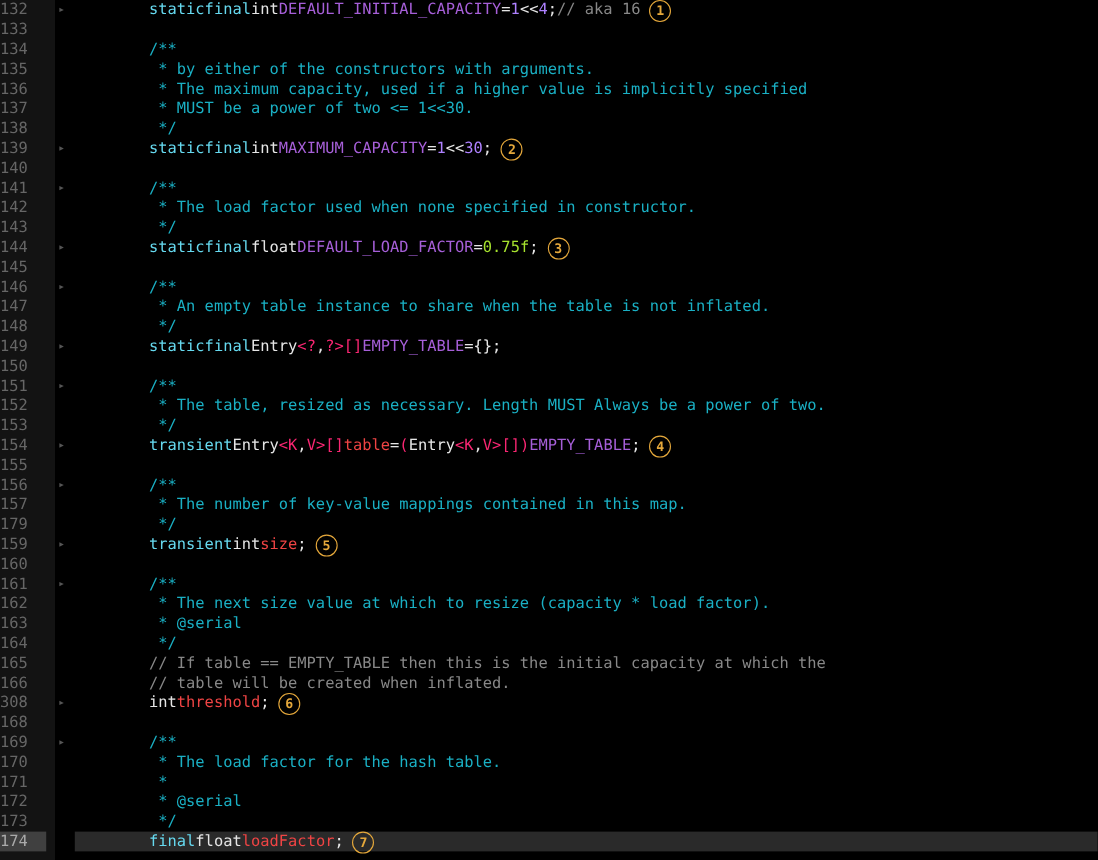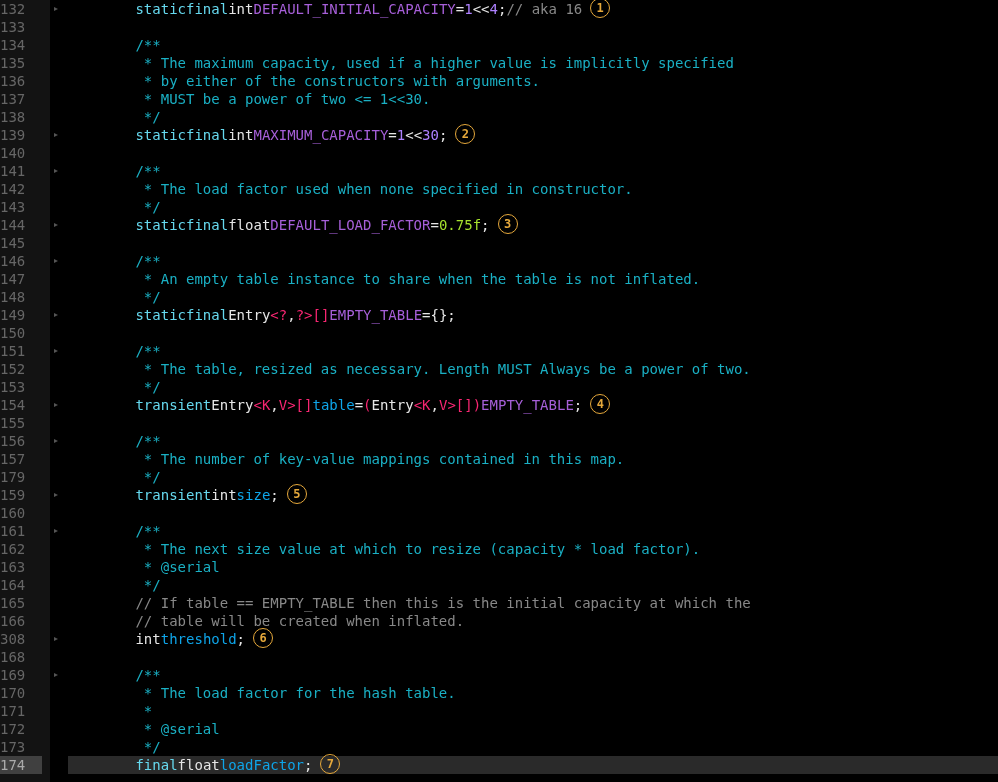--- a/index.html
+++ b/index.html
@@ -1,29 +1,29 @@
 <!DOCTYPE html>
 <html><head>
 <meta charset="utf-8">
 <style>
   html,body{margin:0;padding:0;background:#000;font-family:Menlo,Consolas,"DejaVu Sans Mono",monospace;font-size:14px;line-height:18px;color:#ccc;overflow:hidden}
   .editor{display:flex;width:998px;height:782px}
   .gutter{flex:0 0 50px;background:#131313;color:#666;text-align:left;padding:0 8px 0 0;user-select:none;box-sizing:border-box}
   .gutter .ln{height:18px}
   .code{flex:1;position:relative;padding-left:6px}
-  .row{height:18px;white-space:pre;display:flex;align-items:flex-end}
+  .row{height:18px;white-space:pre;display:flex;align-items:flex-start}
   .row.cur{background:#2a2a2a}
   .gutter .ln.cur{background:#404040;color:#aaa}
   .foldbar{flex:0 0 12px;background:#000;position:relative}
   .foldbar .tick{position:absolute;left:3px;width:6px;height:6px;color:#555}
   .foldbar .tick svg{display:block}
   
   .kw{color:#66d9ef}               
   .ty{color:#e5e5e5}               
-  .id{color:#0ea5e9}               
+  .id{color:#ef4444}               
   .idc{color:#a65fd8;}  
   .op{color:#e6e6e6}               
   .num{color:#ae81ff}              
   .punc{color:#e6e6e6}
   .cmt{color:#1ab0c4}              
   .lcmt{color:#888}                
   .cls{color:#e6e6e6;}
   .gen{color:#f92672}
   .grn{color:#a6e22e}              
   .badge{display:inline-flex;align-items:center;justify-content:center;width:18px;height:18px;border:1.5px solid #e5a83b;border-radius:50%;color:#e5a83b;font-size:12px;font-weight:600;margin-left:8px;font-family:Menlo,monospace}
@@ -141,22 +141,22 @@
       <div class="tick" style="top: 672px;">
         <svg width="6" height="6" viewBox="0 0 6 6">
           <path d="M1 1 L5 3 L1 5 Z" fill="#555"></path>
         </svg>
       </div>
     </div>
   <div class="code" id="code">
       <div class="row"><span>        </span><span class="kw">static</span> <span class="kw">final</span> <span class="ty">int</span> <span class="idc">DEFAULT_INITIAL_CAPACITY</span> <span class="op">=</span> <span class="num">1</span> <span class="op">&lt;&lt;</span> <span class="num">4</span><span class="punc">;</span> <span class="lcmt">// aka 16</span><span class="badge">1</span></div>
       <div class="row"><span>        </span></div>
       <div class="row"><span>        </span><span class="cmt">/**</span></div>
+      <div class="row"><span>        </span><span class="cmt"> * by either of the constructors with arguments.</span></div>
       <div class="row"><span>        </span><span class="cmt"> * The maximum capacity, used if a higher value is implicitly specified</span></div>
-      <div class="row"><span>        </span><span class="cmt"> * by either of the constructors with arguments.</span></div>
       <div class="row"><span>        </span><span class="cmt"> * MUST be a power of two &lt;= 1&lt;&lt;30.</span></div>
       <div class="row"><span>        </span><span class="cmt"> */</span></div>
       <div class="row"><span>        </span><span class="kw">static</span> <span class="kw">final</span> <span class="ty">int</span> <span class="idc">MAXIMUM_CAPACITY</span> <span class="op">=</span> <span class="num">1</span> <span class="op">&lt;&lt;</span> <span class="num">30</span><span class="punc">;</span>   <span class="badge">2</span></div>
       <div class="row"><span>        </span></div>
       <div class="row"><span>        </span><span class="cmt">/**</span></div>
       <div class="row"><span>        </span><span class="cmt"> * The load factor used when none specified in constructor.</span></div>
       <div class="row"><span>        </span><span class="cmt"> */</span></div>
       <div class="row"><span>        </span><span class="kw">static</span> <span class="kw">final</span> <span class="ty">float</span> <span class="idc">DEFAULT_LOAD_FACTOR</span> <span class="op">=</span> <span class="grn">0.75f</span><span class="punc">;</span>  <span class="badge">3</span></div>
       <div class="row"><span>        </span></div>
       <div class="row"><span>        </span><span class="cmt">/**</span></div>

